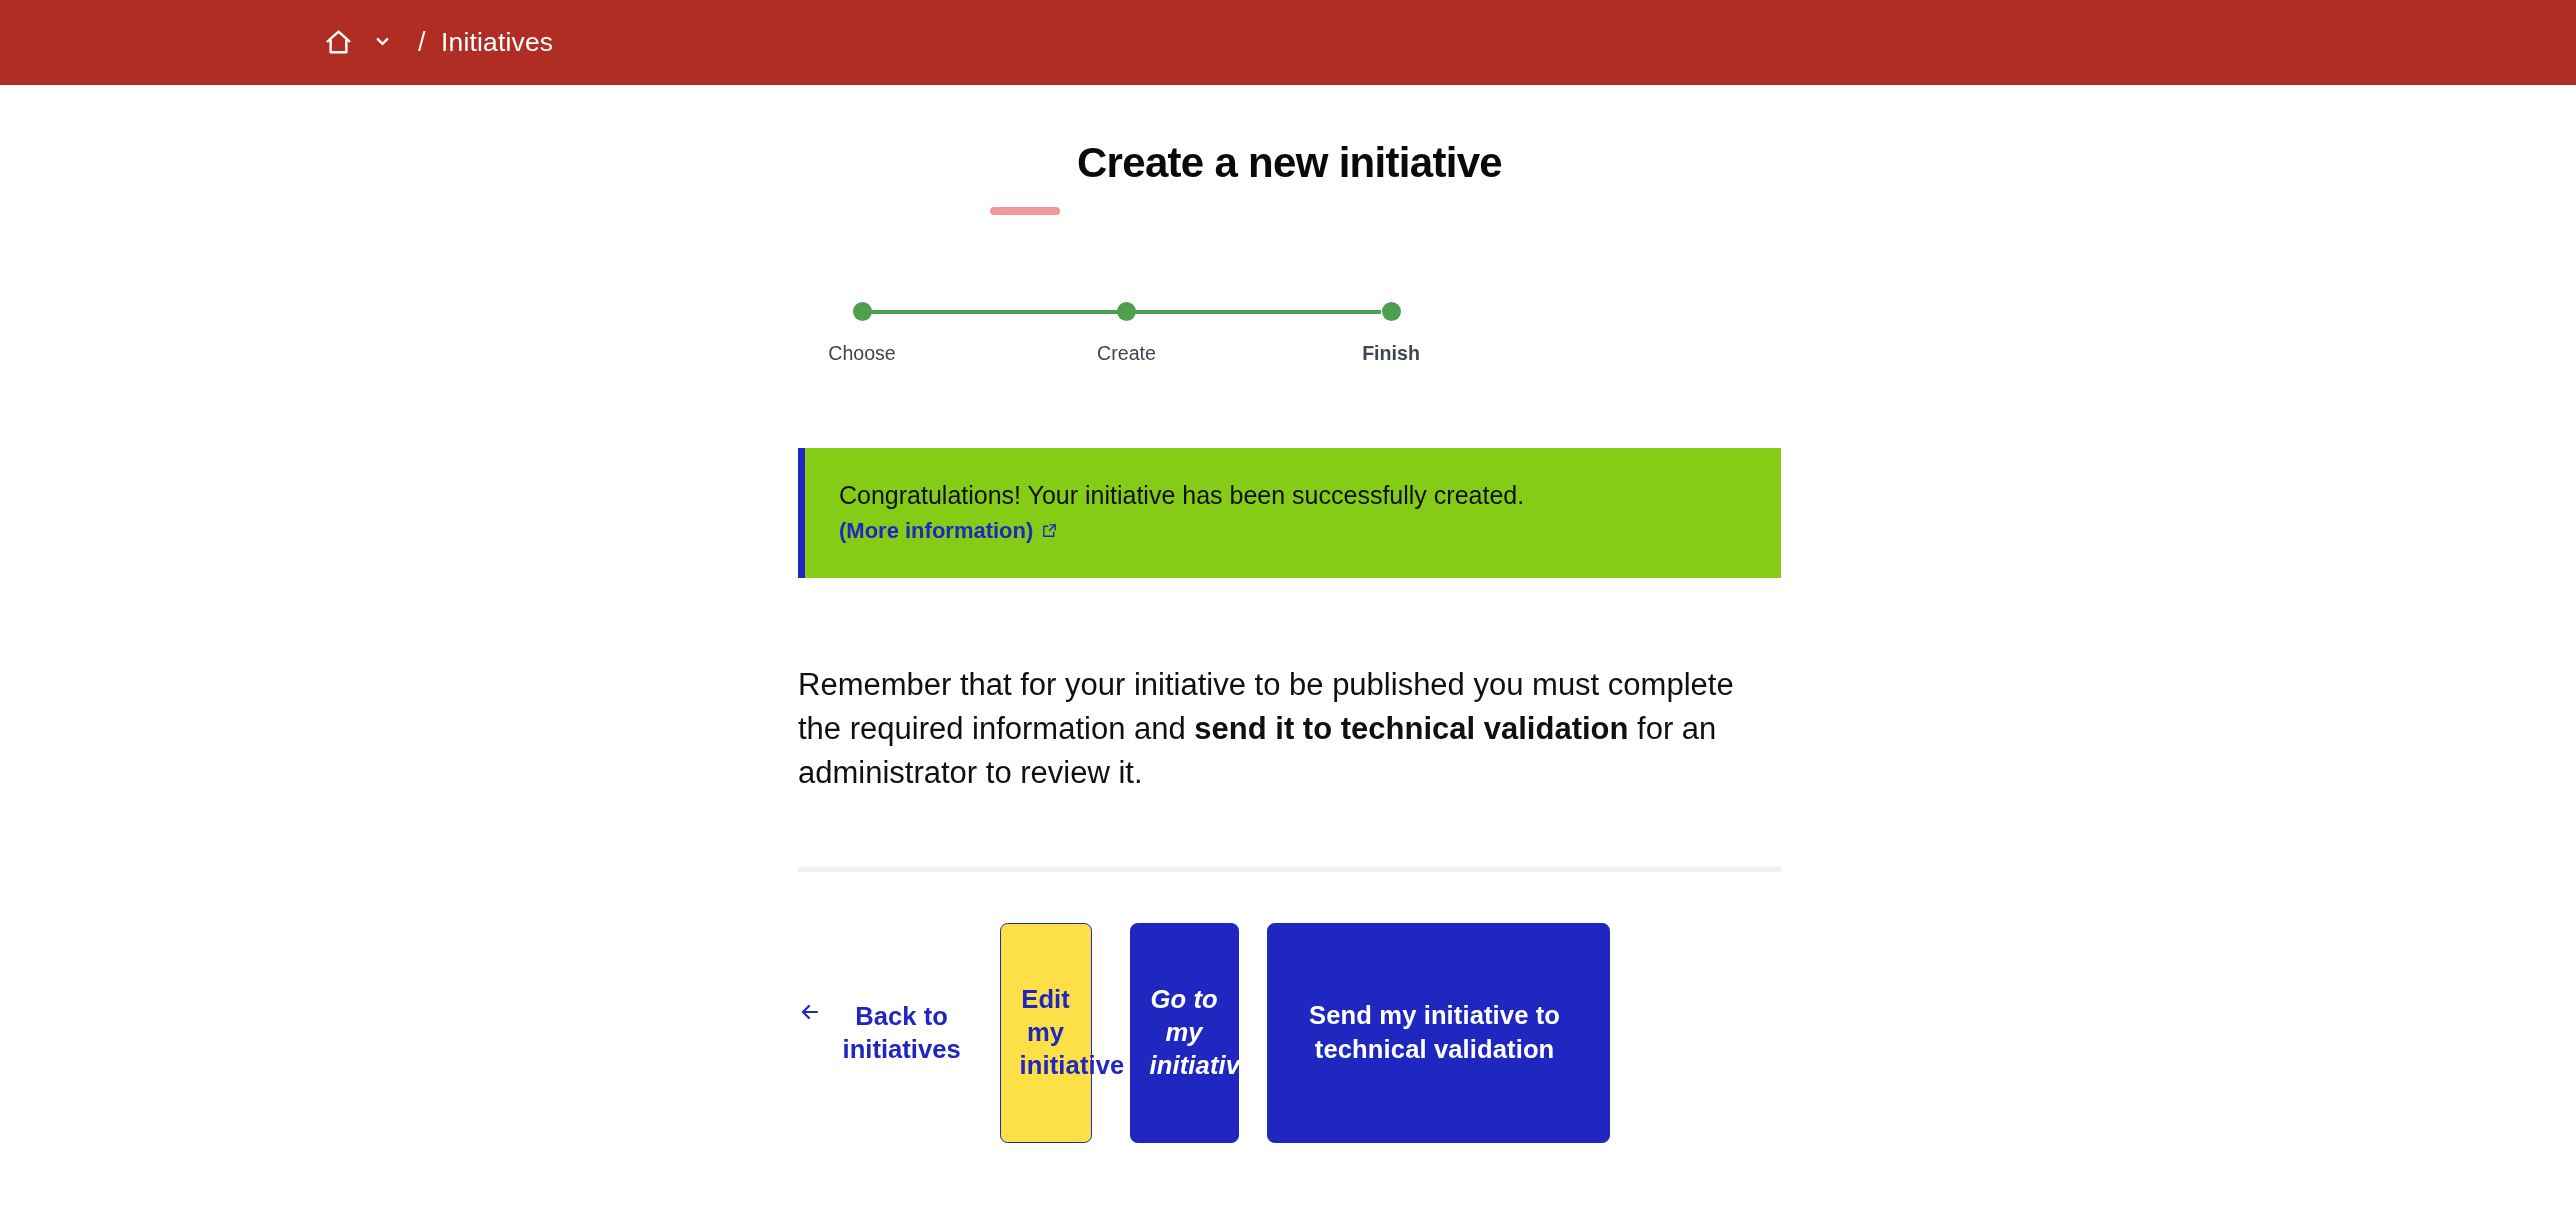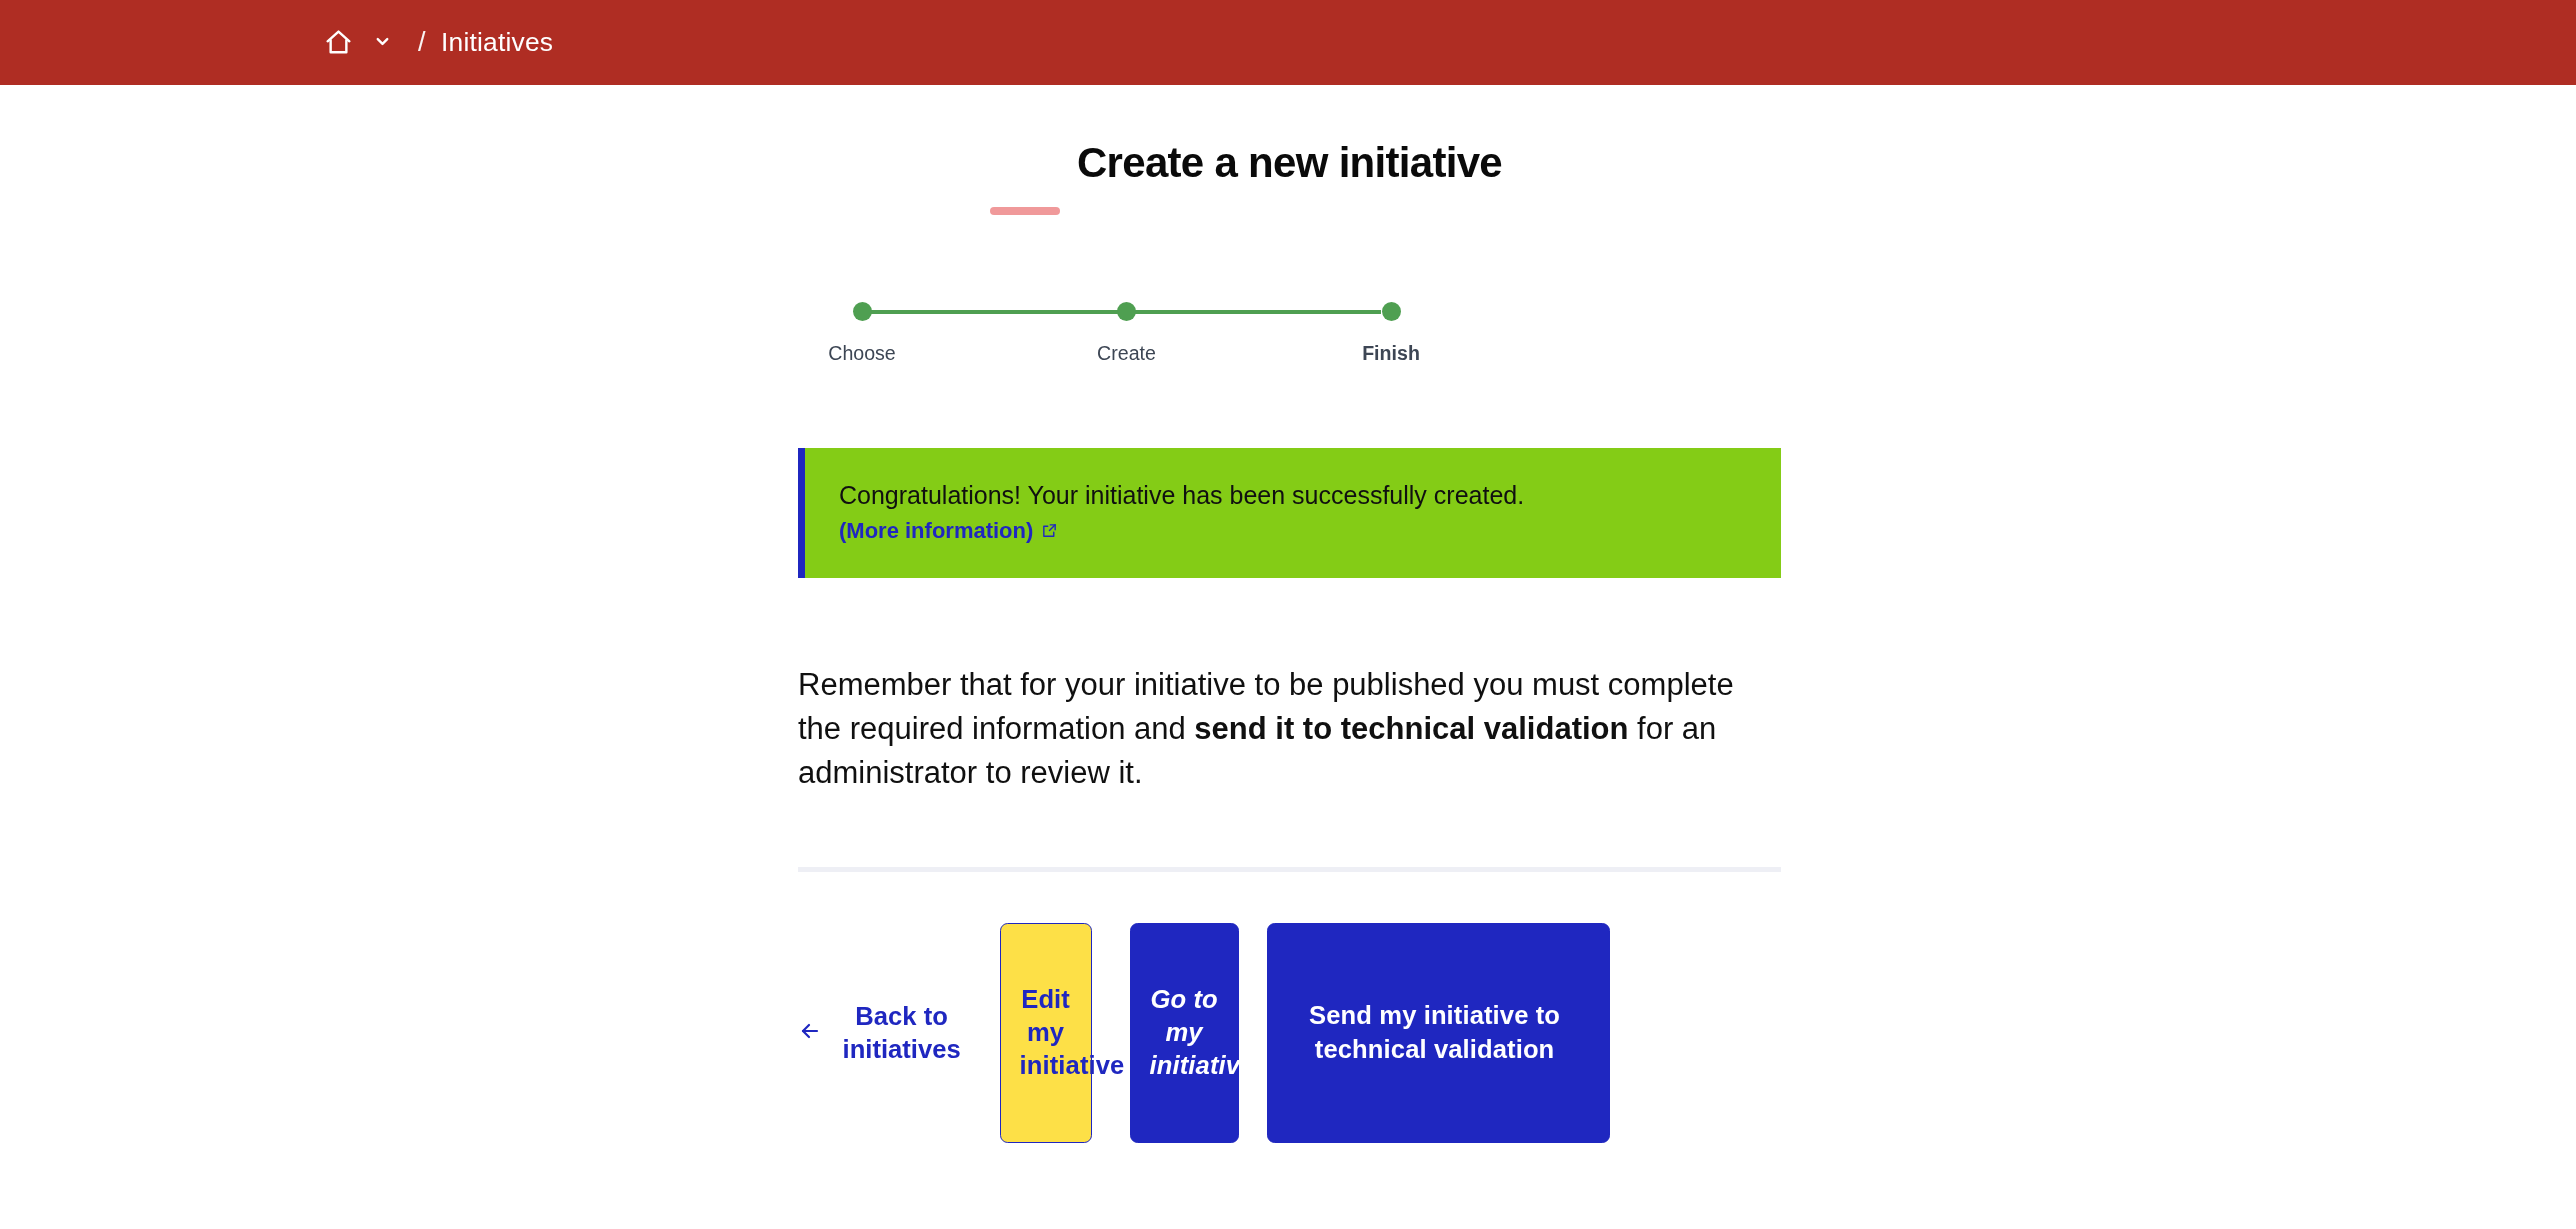--- a/index.html
+++ b/index.html
@@ -186,21 +186,20 @@
   
   .actions {
     margin-top: 51px;
     display: flex;
     align-items: stretch;
     gap: 0;
     height: 220px;
   }
   .back-link {
     display: flex;
-    align-items: center;
     gap: 13.6px;
     padding-right: 32px;
     cursor: pointer;
     text-decoration: none;
     align-self: center;
   }
   .back-arrow { flex: none; display: block; }
   .back-text {
     font-size: 25.6px;
     font-weight: 700;

